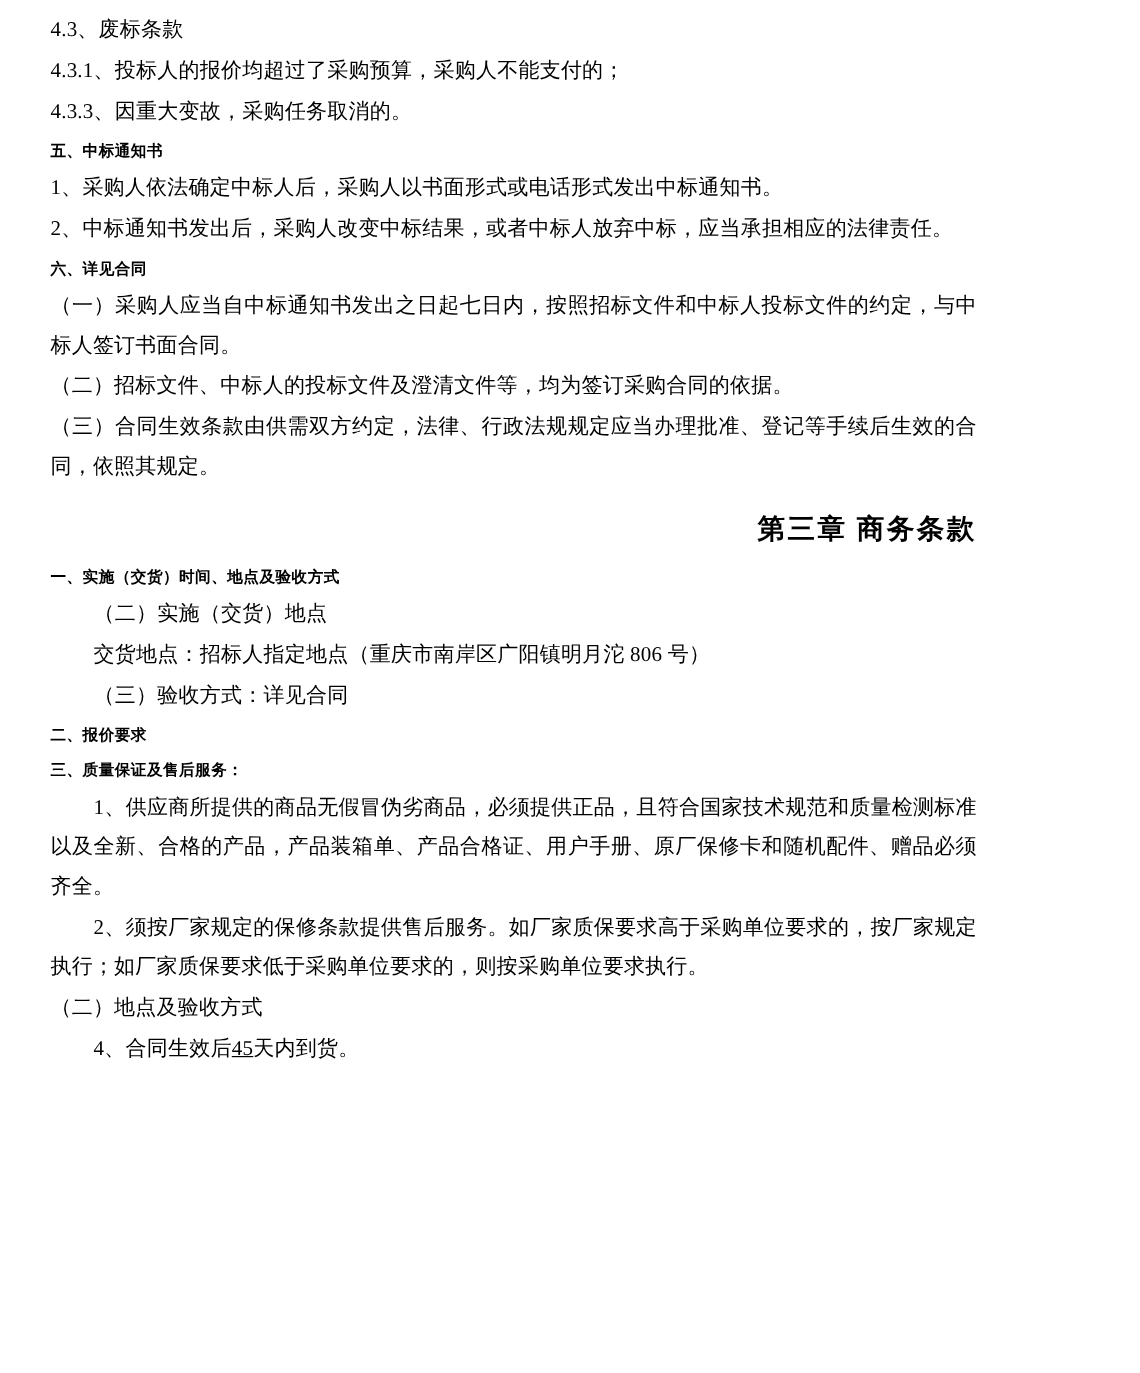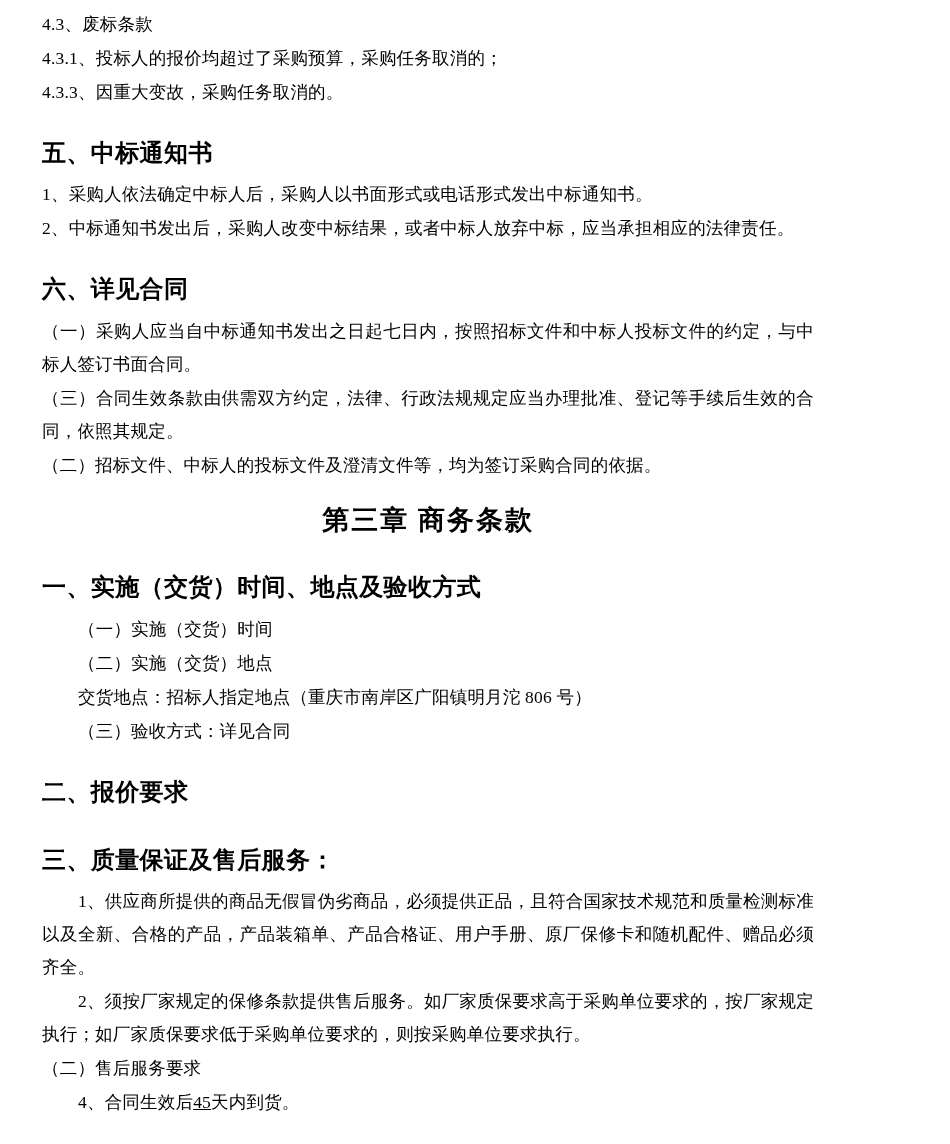--- a/index.html
+++ b/index.html
@@ -21,29 +21,29 @@
   }
   .para {
     font-size: 17.5px;
     line-height: 1.88;
     margin: 0 0 1px 0;
     text-align: justify;
     text-justify: inter-ideograph;
     letter-spacing: 0.2px;
   }
   .heading-sub {
-    font-size: 24px;
+    font-size: 13px;
     font-weight: bold;
     line-height: 1.95;
-    margin: 21px 0 2px 0;
+    margin: 4px 0 2px 0;
     letter-spacing: 0.4px;
   }
   .chapter-title {
-    text-align: center;
-    font-size: 27px;
+    text-align: right;
+    font-size: 23px;
     font-weight: bold;
     line-height: 1.7;
     margin: 16px 0 8px 0;
     letter-spacing: 2px;
   }
   .indent1 {
     text-indent: 0;
     padding-left: 36px;
   }
   .indent-first {
@@ -55,43 +55,42 @@
   .nowrap {
     white-space: nowrap;
   }
 </style>
 </head>
 <body>
 
 <div class="page">
 
   <p class="para">4.3、废标条款</p>
-  <p class="para">4.3.1、投标人的报价均超过了采购预算，采购任务取消的；</p>
+  <p class="para">4.3.1、投标人的报价均超过了采购预算，采购人不能支付的；</p>
   <p class="para">4.3.3、因重大变故，采购任务取消的。</p>
 
   <p class="heading-sub">五、中标通知书</p>
   <p class="para">1、采购人依法确定中标人后，采购人以书面形式或电话形式发出中标通知书。</p>
   <p class="para">2、中标通知书发出后，采购人改变中标结果，或者中标人放弃中标，应当承担相应的法律责任。</p>
 
   <p class="heading-sub">六、详见合同</p>
   <p class="para">（一）采购人应当自中标通知书发出之日起七日内，按照招标文件和中标人投标文件的约定，与中标人签订书面合同。</p>
+  <p class="para">（二）招标文件、中标人的投标文件及澄清文件等，均为签订采购合同的依据。</p>
   <p class="para">（三）合同生效条款由供需双方约定，法律、行政法规规定应当办理批准、登记等手续后生效的合同，依照其规定。</p>
-  <p class="para">（二）招标文件、中标人的投标文件及澄清文件等，均为签订采购合同的依据。</p>
 
   <h1 class="chapter-title">第三章  商务条款</h1>
 
   <p class="heading-sub">一、实施（交货）时间、地点及验收方式</p>
-  <p class="para indent1">（一）实施（交货）时间</p>
   <p class="para indent1">（二）实施（交货）地点</p>
   <p class="para indent1">交货地点：招标人指定地点（重庆市南岸区广阳镇明月沱 806 号）</p>
   <p class="para indent1">（三）验收方式：详见合同</p>
 
   <p class="heading-sub">二、报价要求</p>
 
   <p class="heading-sub">三、质量保证及售后服务：</p>
   <p class="para indent-first">1、供应商所提供的商品无假冒伪劣商品，必须提供正品，且符合国家技术规范和质量检测标准以及全新、合格的产品，产品装箱单、产品合格证、用户手册、原厂保修卡和随机配件、赠品必须齐全。</p>
   <p class="para indent-first">2、须按厂家规定的保修条款提供售后服务。如厂家质保要求高于采购单位要求的，按厂家规定执行；如厂家质保要求低于采购单位要求的，则按采购单位要求执行。</p>
-  <p class="para">（二）售后服务要求</p>
+  <p class="para">（二）地点及验收方式</p>
   <p class="para indent-first">
     <span>4、合同生效后</span><span class="underline nowrap">45</span><span>天内到货。</span>
   </p>
 
 </div>
 
 </body></html>

